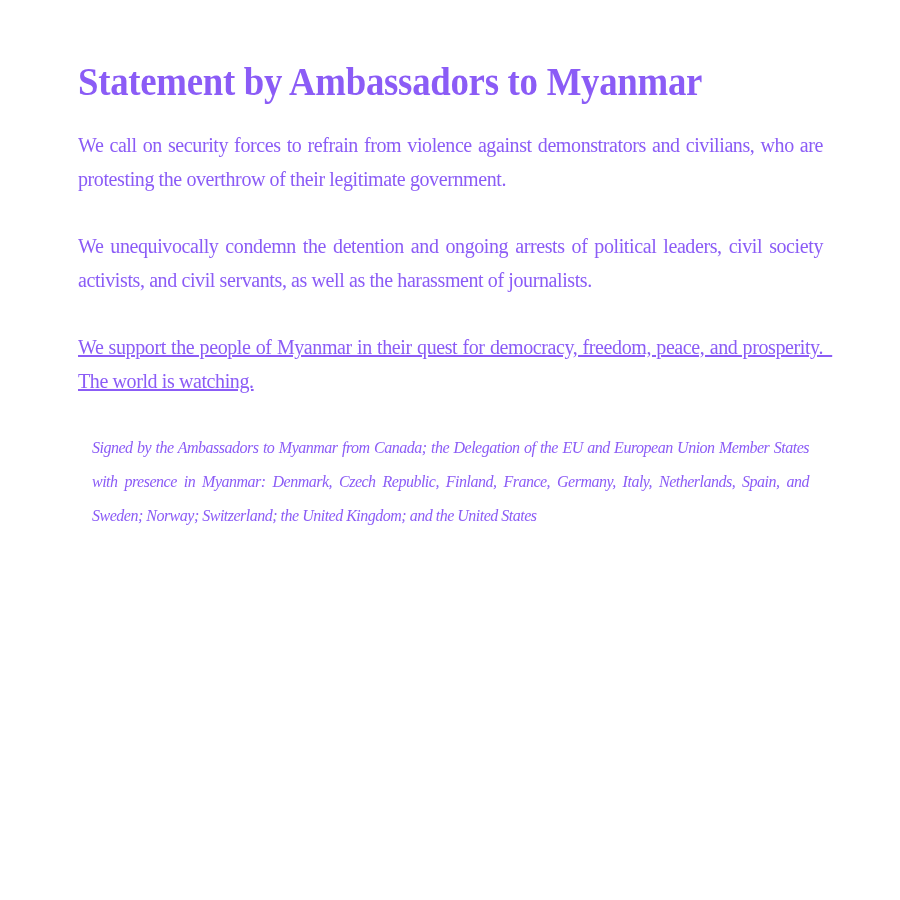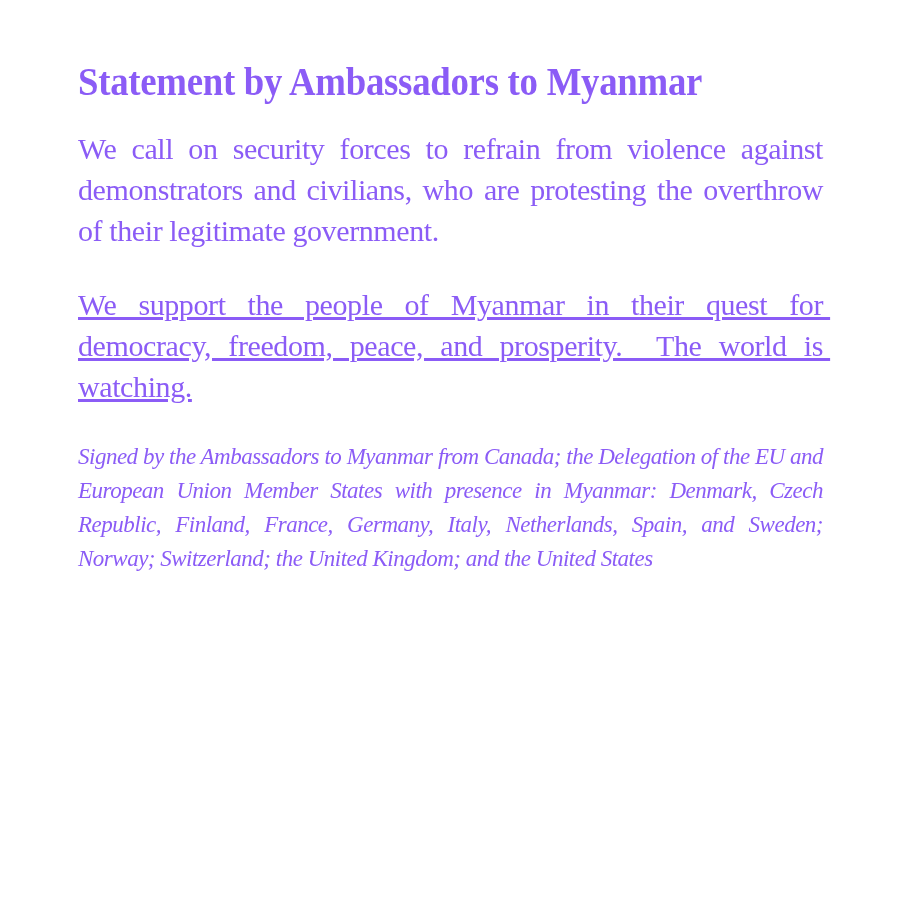--- a/index.html
+++ b/index.html
@@ -25,39 +25,40 @@
       font-size: 40px;
       font-weight: bold;
       line-height: 52px;
       margin: 0 0 20px 0;
       letter-spacing: -0.3px;
       white-space: nowrap;
       transform: scaleX(0.92);
       transform-origin: left center;
     }
     .para {
-      font-size: 30px;
-      line-height: 41px;
+      font-size: 20px;
+      line-height: 34px;
       margin: 0 0 33px 0;
       text-align: justify;
       letter-spacing: -0.4px;
     }
     .para.last-body {
       text-align-last: left;
     }
     .signature {
       font-style: italic;
-      font-size: 23px;
+      font-size: 16px;
       line-height: 34px;
-      margin: 0;
+      margin: 14px;
       text-align: justify;
       letter-spacing: -0.5px;
     }
   </style>
 </head>
 <body>
 
 <div class="page">
   <h1 class="title">Statement by Ambassadors to Myanmar</h1>
   <p class="para">We call on security forces to refrain from violence against demonstrators and civilians, who are protesting the overthrow of their legitimate government.</p>
+  <p class="para">We unequivocally condemn the detention and ongoing arrests of political leaders, civil society activists, and civil servants, as well as the harassment of journalists.</p>
   <p class="para last-body" style="white-space: pre-wrap; text-decoration: underline;">We support the people of Myanmar in their quest for democracy, freedom, peace, and prosperity.  The world is watching.</p>
   <p class="signature">Signed by the Ambassadors to Myanmar from Canada; the Delegation of the EU and European Union Member States with presence in Myanmar: Denmark, Czech Republic, Finland, France, Germany, Italy, Netherlands, Spain, and Sweden; Norway; Switzerland; the United Kingdom; and the United States</p>
 </div>
 
 </body></html>

